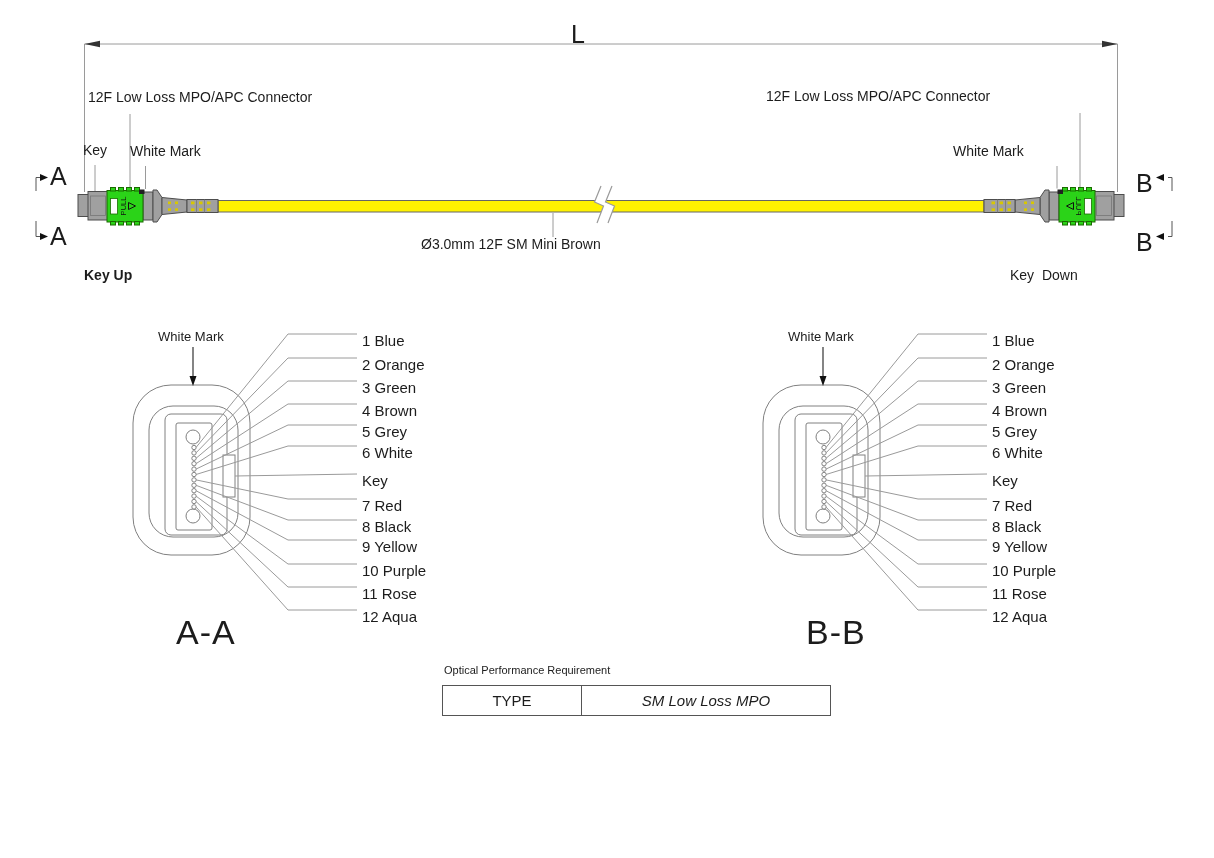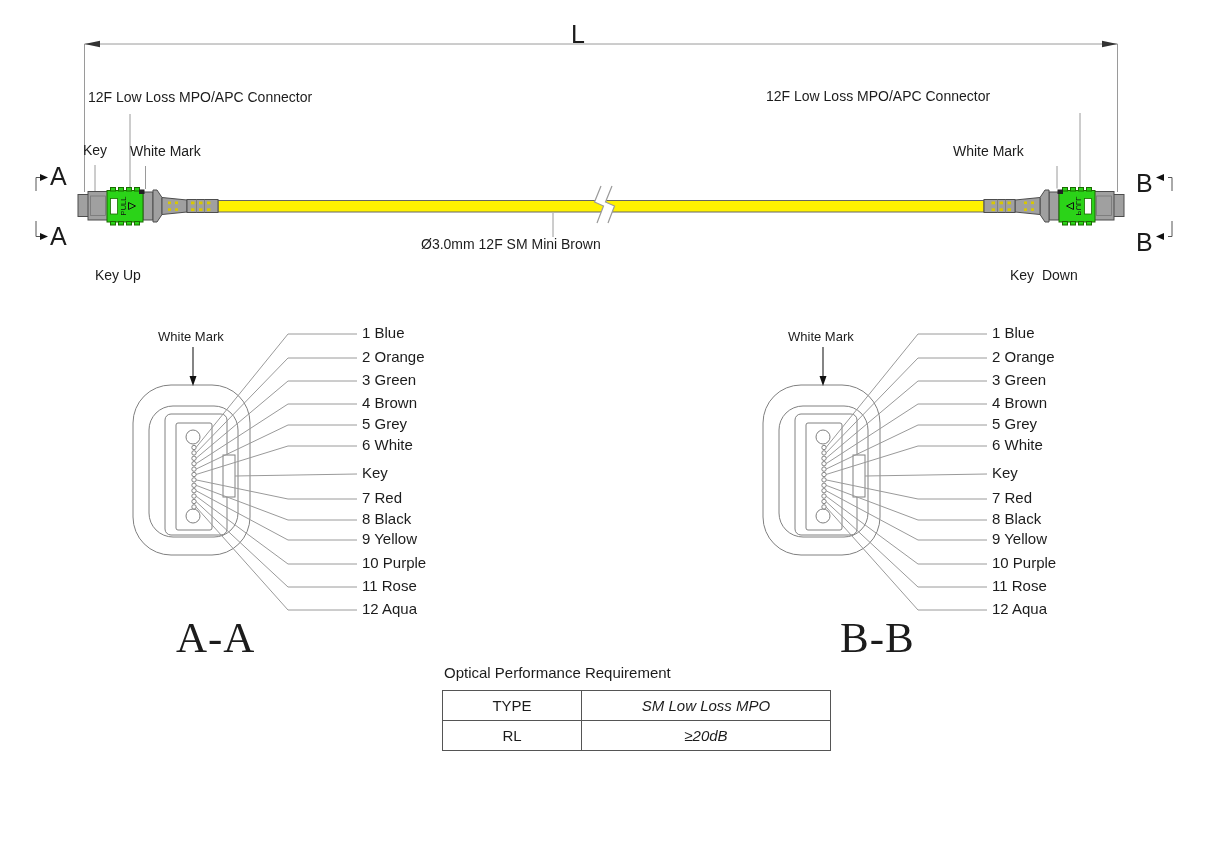--- a/index.html
+++ b/index.html
@@ -5,26 +5,26 @@
   html,body{margin:0;padding:0;background:#ffffff;}
   .stage{
     position:relative;width:1214px;height:858px;background:#fff;
     font-family:"Liberation Sans","DejaVu Sans",sans-serif;
     color:#1c1c1c;overflow:hidden;
   }
   .stage svg{position:absolute;left:0;top:0;}
   .lbl{position:absolute;white-space:pre;line-height:1.05;}
   .f22{font-size:14px;}
   .f25{font-size:25px;}
-  .f15{font-size:15px;}
+  .f15{font-size:15px;margin-top:8px;}
   .f13{font-size:13px;}
-  .cap{font-size:43px;letter-spacing:1px;font-family:Liberation Serif, serif;}
+  .cap{font-size:34px;letter-spacing:1px;}
   .center{text-align:center;}
   .perf{position:absolute;left:442px;top:664px;}
-  .perf-title{font-size:15px;margin:0 0 9px 2px;}
+  .perf-title{font-size:11px;margin:0 0 9px 2px;}
   table.perf-table{border-collapse:collapse;}
   table.perf-table td{
     border:1px solid #555;height:29px;text-align:center;
     font-size:15px;padding:0 6px;
   }
   td.c1{width:126px;}
   td.c2{width:236px;font-style:italic;}
 </style>
 </head>
 <body>
@@ -172,21 +172,21 @@
 
   <div class="lbl f22" style="left:83px;top:143px;">Key</div>
   <div class="lbl f22" style="left:130px;top:144px;">White Mark</div>
   <div class="lbl f22" style="left:953px;top:144px;">White Mark</div>
 
   <div class="lbl f25" style="left:50px;top:163px;">A</div>
   <div class="lbl f25" style="left:50px;top:223px;">A</div>
   <div class="lbl f25" style="left:1136px;top:170px;">B</div>
   <div class="lbl f25" style="left:1136px;top:229px;">B</div>
 
-  <div class="lbl f22" style="left:95px;top:268px;">Key Up</div>
+  <div class="lbl f22" style="left:84px;top:268px;font-weight:bold;">Key Up</div>
   <div class="lbl f22" style="left:1010px;top:268px;">Key  Down</div>
 
   <div class="lbl f22" style="left:421px;top:237px;">Ø3.0mm 12F SM Mini Brown</div>
 
   <div class="lbl f13" style="left:158px;top:330px;">White Mark</div>
   <div class="lbl f13" style="left:788px;top:330px;">White Mark</div>
 
   <div class="lbl f15" style="left:362px;top:325px;">1 Blue</div>
   <div class="lbl f15" style="left:362px;top:349px;">2 Orange</div>
   <div class="lbl f15" style="left:362px;top:372px;">3 Green</div>
@@ -209,31 +209,27 @@
   <div class="lbl f15" style="left:992px;top:437px;">6 White</div>
   <div class="lbl f15" style="left:992px;top:465px;">Key</div>
   <div class="lbl f15" style="left:992px;top:490px;">7 Red</div>
   <div class="lbl f15" style="left:992px;top:511px;">8 Black</div>
   <div class="lbl f15" style="left:992px;top:531px;">9 Yellow</div>
   <div class="lbl f15" style="left:992px;top:555px;">10 Purple</div>
   <div class="lbl f15" style="left:992px;top:578px;">11 Rose</div>
   <div class="lbl f15" style="left:992px;top:601px;">12 Aqua</div>
 
   <div class="lbl cap" style="left:176px;top:615px;">A-A</div>
-  <div class="lbl cap" style="left:806px;top:615px;margin-left:34px;">B-B</div>
+  <div class="lbl cap" style="left:806px;top:615px;">B-B</div>
 
   <div class="perf">
     <div class="perf-title">Optical Performance Requirement</div>
     <table class="perf-table">
       <tbody>
           <tr>
         <td class="c1">TYPE</td>
         <td class="c2">SM Low Loss MPO</td>
       </tr>
-      <tr>
-        <td class="c1">RL</td>
-        <td class="c2">≥20dB</td>
-      </tr>
     </tbody>
       </table>
   </div>
 
 </div>
 
 </body></html>

